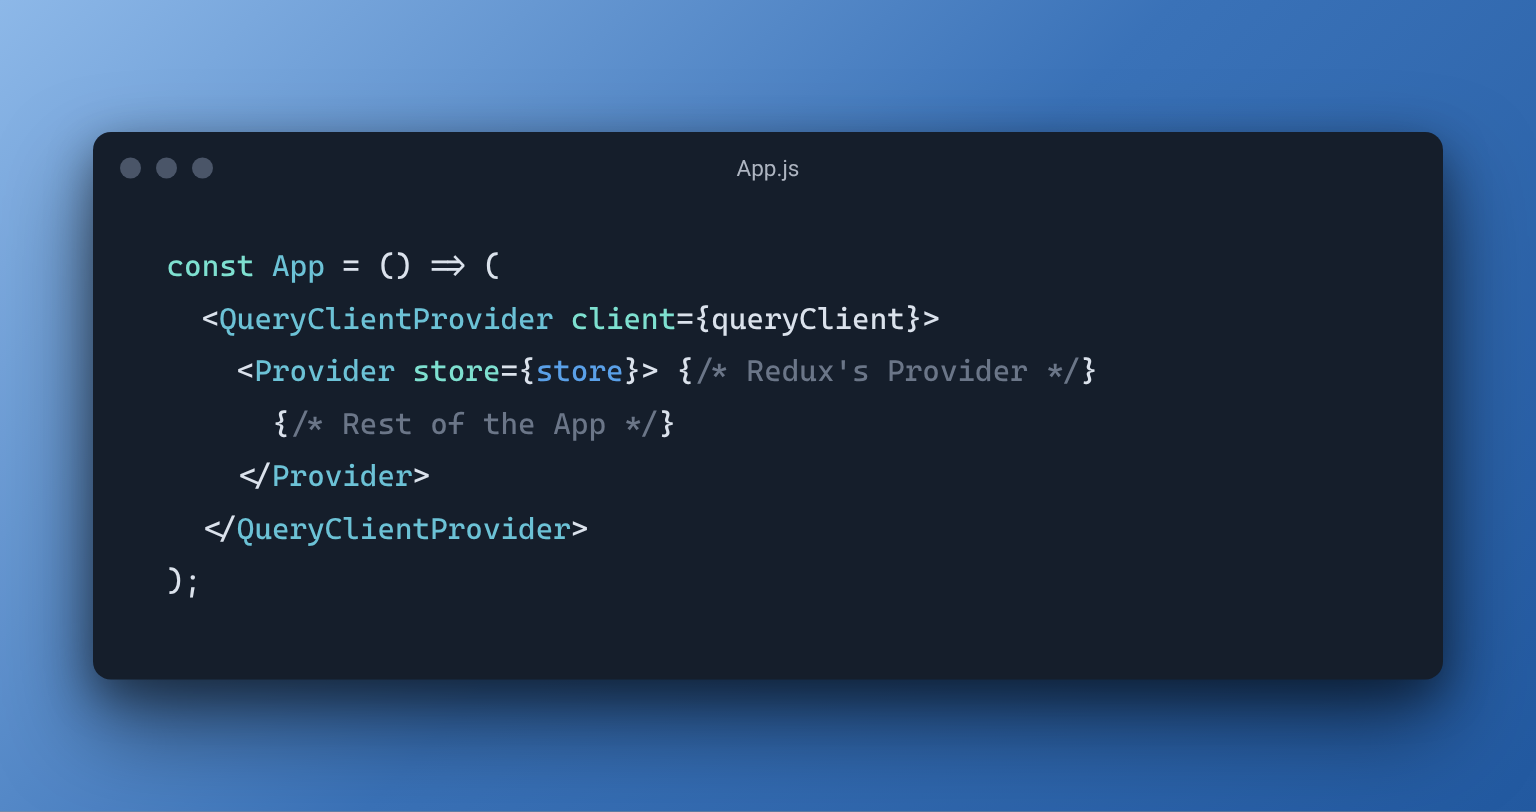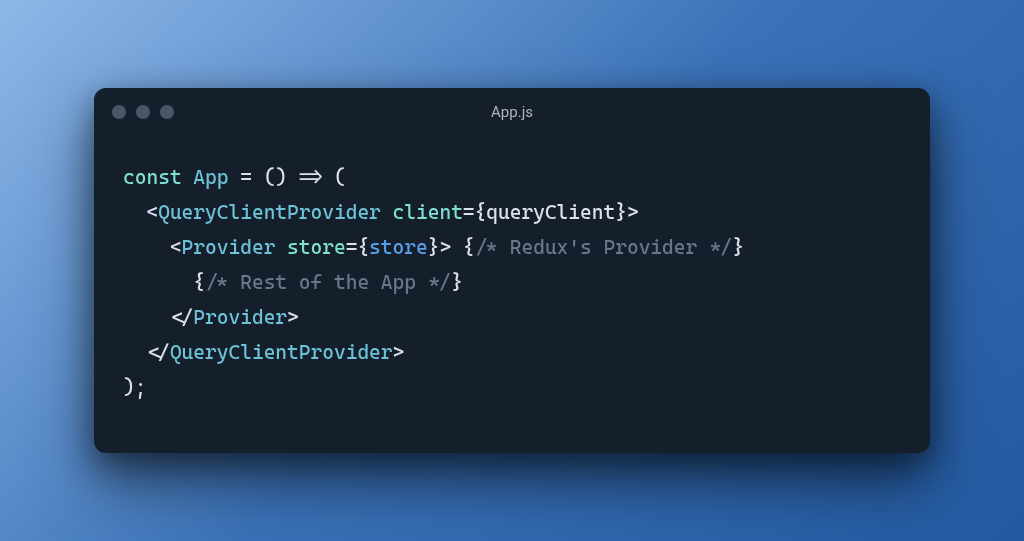--- a/index.html
+++ b/index.html
@@ -10,21 +10,21 @@
     body {
       width: 1024px;
       height: 541px;
       background: linear-gradient(135deg, #8db8e8 0%, #3a72b8 50%, #2259a0 100%);
       display: flex;
       align-items: center;
       justify-content: center;
       font-family: ui-monospace, 'SF Mono', Monaco, 'Cascadia Code', 'Roboto Mono', Consolas, 'Courier New', monospace;
     }
     .window {
-      width: 836px;
+      width: 900px;
       background: #151e2b;
       border-radius: 12px;
       box-shadow: 0 30px 60px rgba(0, 0, 0, 0.5), 0 10px 30px rgba(0, 0, 0, 0.4);
       overflow: hidden;
     }
     .titlebar {
       position: relative;
       height: 48px;
       display: flex;
       align-items: center;
@@ -47,20 +47,21 @@
       color: #aeb5c1;
       font-size: 15px;
       font-family: -apple-system, BlinkMacSystemFont, 'Segoe UI', Roboto, sans-serif;
     }
     .code {
       padding: 24px 32px 48px 29px;
       font-size: 20px;
       line-height: 1.75;
       color: #d8dde5;
       white-space: pre;
+      margin-left: 20px;
     }
     .kw { color: #7ee0d0; }
     .fn { color: #6cc2d6; }
     .attr { color: #7ee0d0; }
     .tag { color: #6cc2d6; }
     .ident { color: #5aa0e8; }
     .punct { color: #dbe2ec; }
     .comment { color: #6b7688; }
     .brace { color: #dbe2ec; }
   </style>

